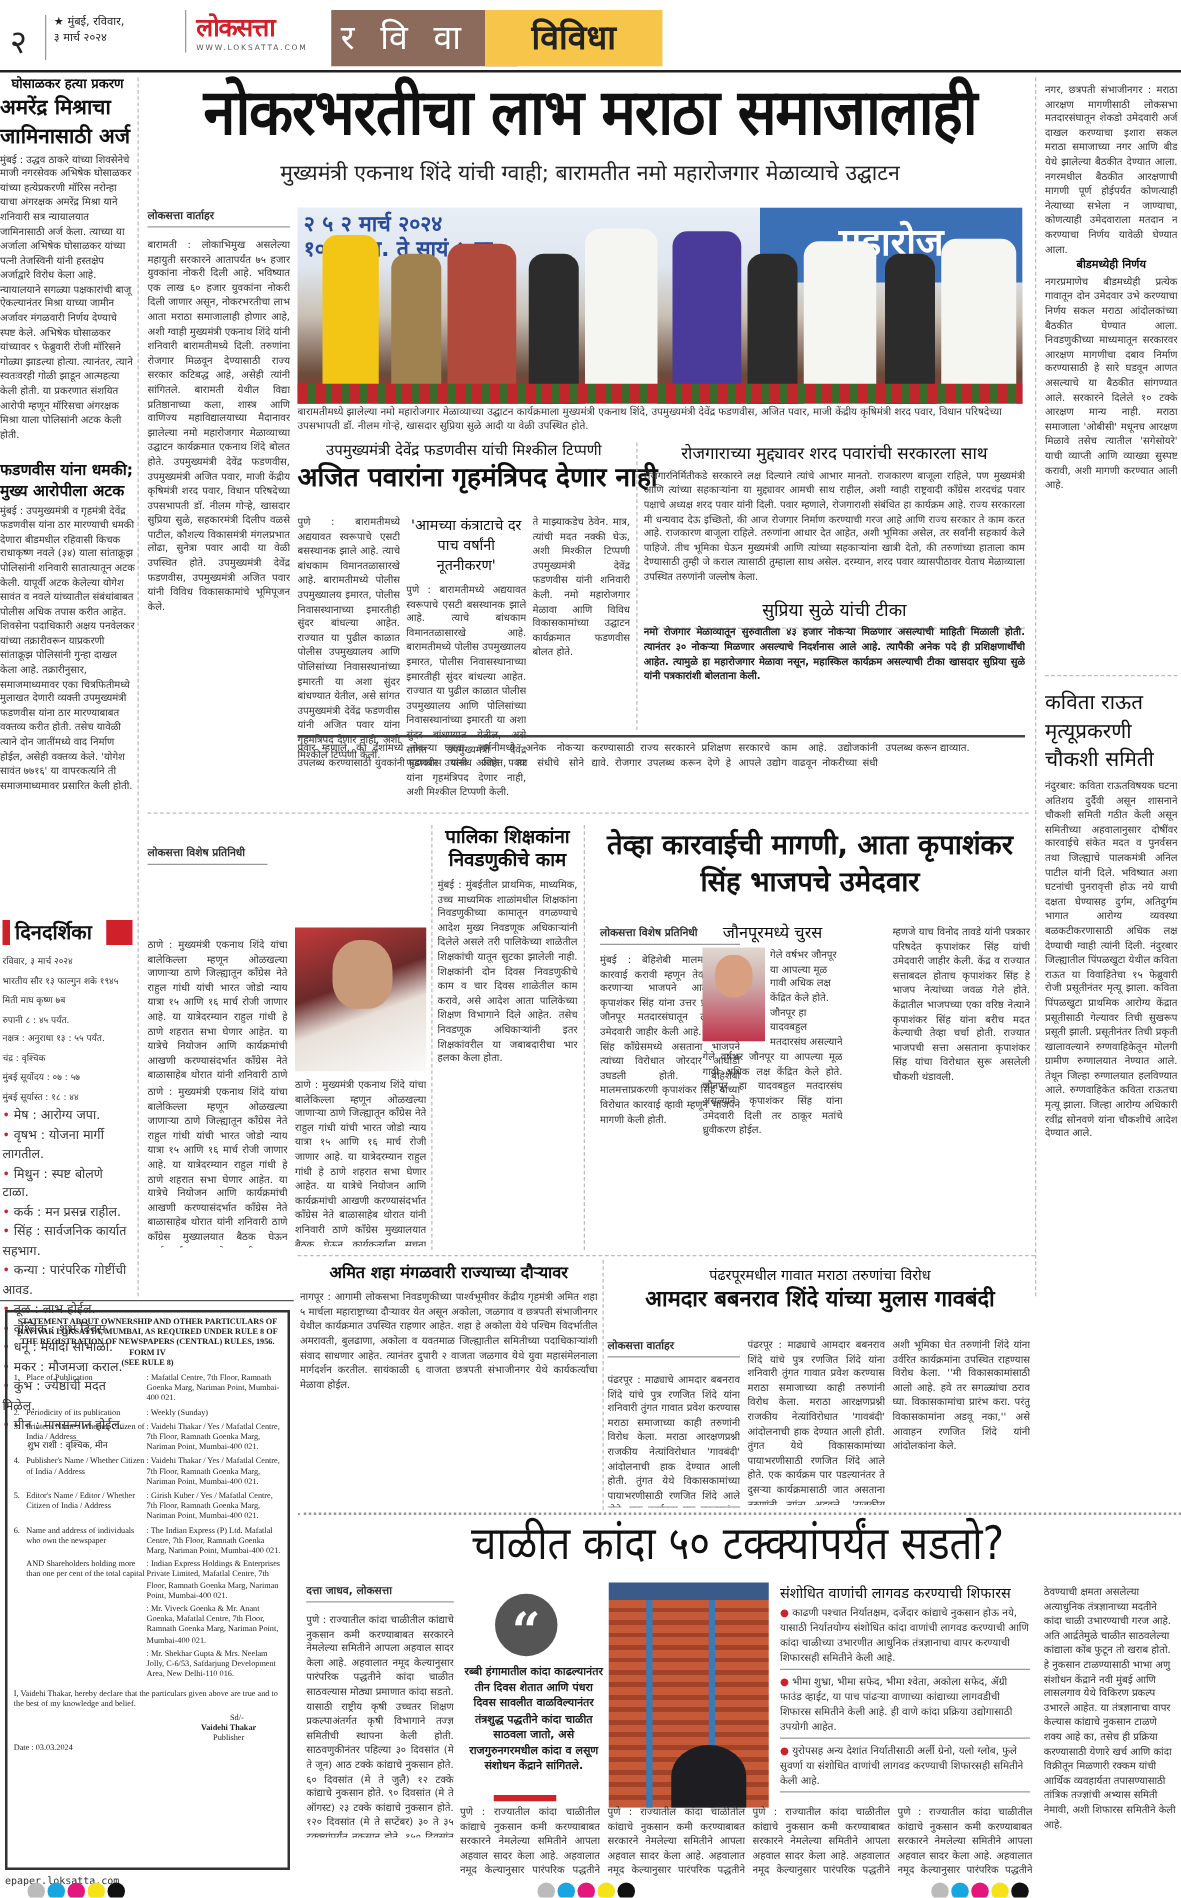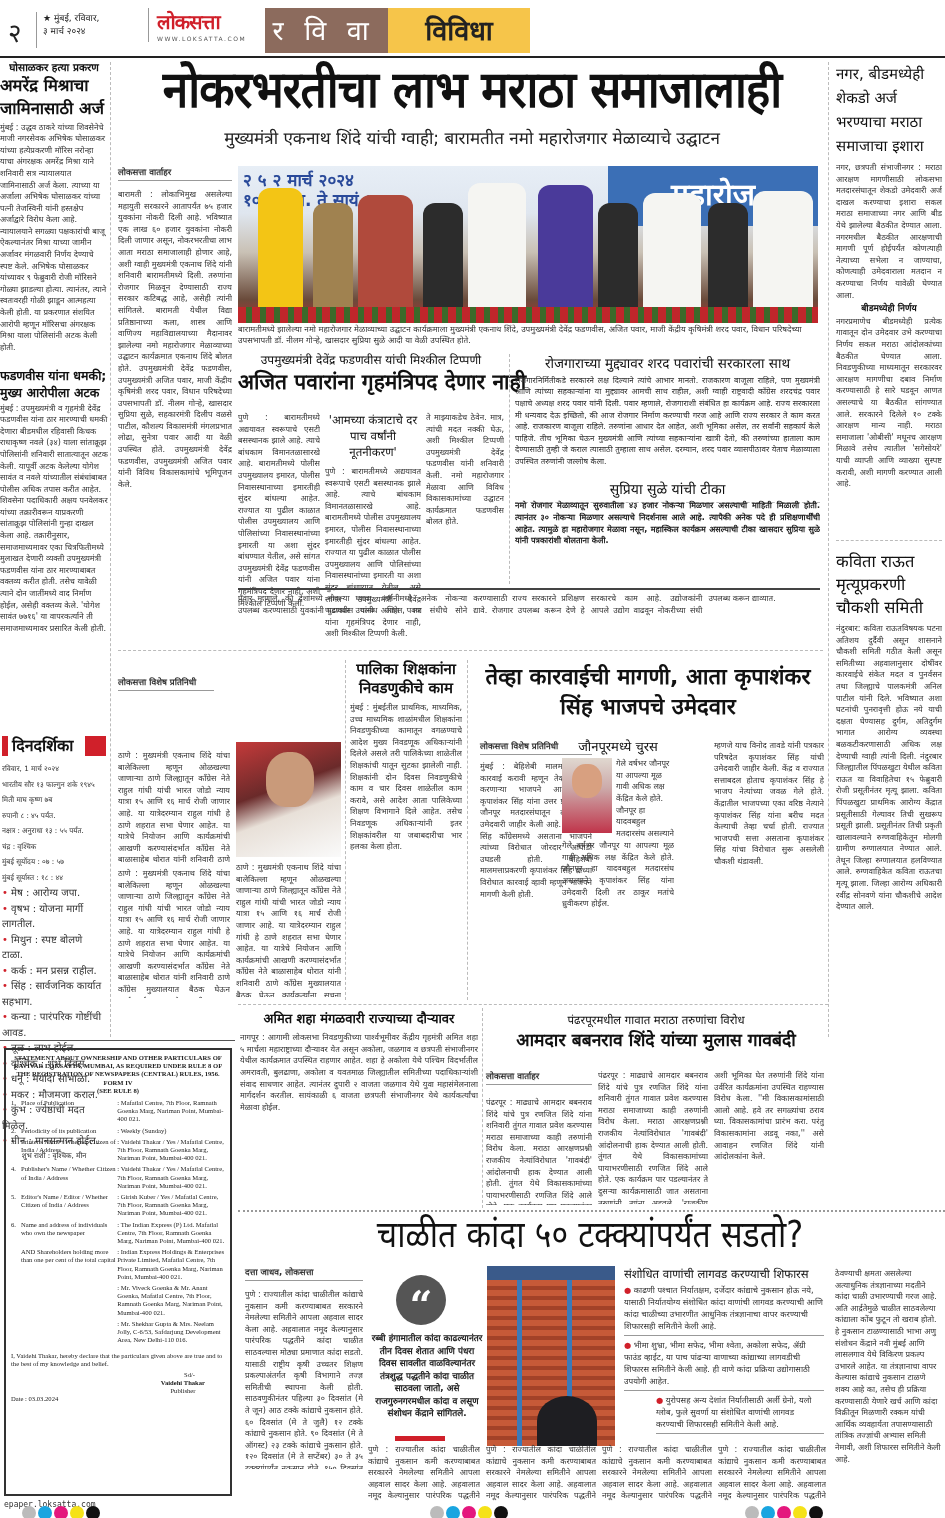--- a/index.html
+++ b/index.html
@@ -58,21 +58,21 @@
 </div>
 <div class="abs vdot" style="left:110px;top:62px;height:975px"></div>
 
 <div class="abs" style="left:2px;top:736px;width:104px;height:310px">
   <div style="display:flex;align-items:center;gap:4px">
     <span style="width:6px;height:20px;background:#d0202a"></span>
     <span class="hd" style="font-size:16px">दिनदर्शिका</span>
     <span style="flex:1;height:20px;background:#d0202a;margin-left:8px"></span>
   </div>
   <div id="dlines" style="font-family:'DejaVu Sans',sans-serif;font-size:7.2px;line-height:15.5px;margin-top:5px;color:#333">
-      <div>रविवार, 1 मार्च २०२४</div>
+      <div>रविवार, ३ मार्च २०२४</div>
       <div>भारतीय सौर १३ फाल्गुन शके १९४५</div>
       <div>मिती माघ कृष्ण ७ब</div>
       <div>रुपानी ८ : ४५ पर्यंत.</div>
       <div>नक्षत्र : अनुराधा १३ : ५५ पर्यंत.</div>
       <div>चंद्र : वृश्चिक</div>
       <div>मुंबई सूर्योदय : ०७ : ५७</div>
       <div>मुंबई सूर्यास्त : १८ : ४४</div>
     </div>
   <div id="rashi" style="font-family:'DejaVu Sans',sans-serif;font-size:10px;line-height:15.5px;color:#333">
       <div><span style="color: rgb(208, 32, 42);">• </span><span>मेष : आरोग्य जपा.</span></div>
@@ -142,21 +142,20 @@
 <div class="abs" style="left:515px;top:482px;width:305px">
   <div class="hd" style="font-size:14px;font-weight:normal;text-align:center">सुप्रिया सुळे यांची टीका</div>
   <div class="txt" style="height:58px;margin-top:3px;font-weight:bold;color:#222">नमो रोजगार मेळाव्यातून सुरुवातीला ४३ हजार नोकऱ्या मिळणार असल्याची माहिती मिळाली होती. त्यानंतर ३० नोकऱ्या मिळणार असल्याचे निदर्शनास आले आहे. त्यापैकी अनेक पदे ही प्रशिक्षणार्थींची आहेत. त्यामुळे हा महारोजगार मेळावा नसून, महास्किल कार्यक्रम असल्याची टीका खासदार सुप्रिया सुळे यांनी पत्रकारांशी बोलताना केली.</div>
 </div>
 <div class="abs" style="left:238px;top:588px;width:582px;border-top:2px solid #444"></div>
 <div class="abs txt" style="left:238px;top:593px;width:582px;height:47px;column-count:5;column-gap:6px">पवार म्हणाले, की देशांमध्ये नोकऱ्या उपलब्ध करण्यासाठी युवकांनी पुढाकार घ्यावा. जर्मनीमध्ये अनेक नोकऱ्या उपलब्ध आहेत, त्या संधीचे सोने करण्यासाठी राज्य सरकारने प्रशिक्षण द्यावे. रोजगार उपलब्ध करून देणे हे सरकारचे काम आहे. उद्योजकांनी आपले उद्योग वाढवून नोकरीच्या संधी उपलब्ध करून द्याव्यात.</div>
 <div class="abs hdot" style="left:118px;top:650px;width:705px"></div>
 
 <div class="abs vdot" style="left:828px;top:62px;height:975px"></div>
 <div class="abs" style="left:836px;top:62px;width:106px">
-  <div class="hd" style="font-size:15px;font-weight:normal;line-height:24px">नगर, बीडमध्येही शेकडो अर्ज भरण्याचा मराठा समाजाचा इशारा</div>
   <div class="txt" style="height:140px;margin-top:4px">नगर, छत्रपती संभाजीनगर : मराठा आरक्षण मागणीसाठी लोकसभा मतदारसंघातून शेकडो उमेदवारी अर्ज दाखल करण्याचा इशारा सकल मराठा समाजाच्या नगर आणि बीड येथे झालेल्या बैठकीत देण्यात आला. नगरमधील बैठकीत आरक्षणाची मागणी पूर्ण होईपर्यंत कोणत्याही नेत्याच्या सभेला न जाण्याचा, कोणत्याही उमेदवाराला मतदान न करण्याचा निर्णय यावेळी घेण्यात आला.</div>
   <div class="hd" style="font-size:9px;text-align:center;margin-top:2px">बीडमध्येही निर्णय</div>
   <div class="txt" style="height:207px;margin-top:2px">नगरप्रमाणेच बीडमध्येही प्रत्येक गावातून दोन उमेदवार उभे करण्याचा निर्णय सकल मराठा आंदोलकांच्या बैठकीत घेण्यात आला. निवडणुकीच्या माध्यमातून सरकारवर आरक्षण मागणीचा दबाव निर्माण करण्यासाठी हे सारे घडवून आणत असल्याचे या बैठकीत सांगण्यात आले. सरकारने दिलेले १० टक्के आरक्षण मान्य नाही. मराठा समाजाला 'ओबीसी' मधूनच आरक्षण मिळावे तसेच त्यातील 'सगेसोयरे' याची व्याप्ती आणि व्याख्या सुस्पष्ट करावी, अशी मागणी करण्यात आली आहे.</div>
 </div>
 <div class="abs hdot" style="left:836px;top:540px;width:106px"></div>
 <div class="abs" style="left:836px;top:550px;width:106px">
   <div class="hd" style="font-size:16.5px;font-weight:normal;line-height:23px">कविता राऊत मृत्यूप्रकरणी चौकशी समिती</div>
   <div class="txt" style="height:475px;margin-top:4px">नंदुरबार: कविता राऊतविषयक घटना अतिशय दुर्दैवी असून शासनाने चौकशी समिती गठीत केली असून समितीच्या अहवालानुसार दोषींवर कारवाईचे संकेत मदत व पुनर्वसन तथा जिल्ह्याचे पालकमंत्री अनिल पाटील यांनी दिले. भविष्यात अशा घटनांची पुनरावृत्ती होऊ नये याची दक्षता घेण्यासह दुर्गम, अतिदुर्गम भागात आरोग्य व्यवस्था बळकटीकरणासाठी अधिक लक्ष देण्याची ग्वाही त्यांनी दिली. नंदुरबार जिल्ह्यातील पिंपळखुटा येथील कविता राऊत या विवाहितेचा १५ फेब्रुवारी रोजी प्रसूतीनंतर मृत्यू झाला. कविता पिंपळखुटा प्राथमिक आरोग्य केंद्रात प्रसूतीसाठी गेल्यावर तिची सुखरूप प्रसूती झाली. प्रसूतीनंतर तिची प्रकृती खालावल्याने रुग्णवाहिकेतून मोलगी ग्रामीण रुग्णालयात नेण्यात आले. तेथून जिल्हा रुग्णालयात हलविण्यात आले. रुग्णवाहिकेत कविता राऊतचा मृत्यू झाला. जिल्हा आरोग्य अधिकारी रवींद्र सोनवणे यांना चौकशीचे आदेश देण्यात आले.</div>
 </div>
 
@@ -294,21 +293,21 @@
 <div class="abs" style="left:487px;top:1266px;width:128px;height:180px;background:repeating-linear-gradient(0deg,#c65a38 0 6px,#a24228 6px 10px);border-top:14px solid #3a5a8a">
   <div style="position:absolute;left:30px;top:0;width:5px;height:166px;background:#3b7ab8"></div>
   <div style="position:absolute;left:80px;top:0;width:5px;height:166px;background:#3b7ab8"></div>
   <div style="position:absolute;left:50px;bottom:0;width:60px;height:50px;border-radius:50% 50% 0 0;background:#1e1e22"></div>
 </div>
 <div class="abs" style="left:624px;top:1268px;width:200px">
   <div class="hd" style="font-size:11.5px;font-weight:normal">संशोधित वाणांची लागवड करण्याची शिफारस</div>
   <div id="boxitems">
       <div class="txt" style="font-size: 8.2px; line-height: 12px; text-align: left; border-bottom: 1px solid rgb(153, 153, 153); padding: 3px 0px;"><span style="color: rgb(208, 32, 42);">● </span><span>काढणी पश्चात निर्यातक्षम, दर्जेदार कांद्याचे नुकसान होऊ नये, यासाठी निर्यातयोग्य संशोधित कांदा वाणांची लागवड करण्याची आणि कांदा चाळीच्या उभारणीत आधुनिक तंत्रज्ञानाचा वापर करण्याची शिफारसही समितीने केली आहे.</span></div>
       <div class="txt" style="font-size: 8.2px; line-height: 12px; text-align: left; border-bottom: 1px solid rgb(153, 153, 153); padding: 3px 0px;"><span style="color: rgb(208, 32, 42);">● </span><span>भीमा शुभ्रा, भीमा सफेद, भीमा श्वेता, अकोला सफेद, ॲग्री फाउंड व्हाईट, या पाच पांढऱ्या वाणाच्या कांद्याच्या लागवडीची शिफारस समितीने केली आहे. ही वाणे कांदा प्रक्रिया उद्योगासाठी उपयोगी आहेत.</span></div>
-      <div class="txt" style="font-size: 8.2px; line-height: 12px; text-align: left; border-bottom: 1px solid rgb(153, 153, 153); padding: 3px 0px; margin-left: 32px;"><span style="color: rgb(208, 32, 42);">● </span><span>युरोपसह अन्य देशांत निर्यातीसाठी अर्ली ग्रेनो, यलो ग्लोब, फुले सुवर्णा या संशोधित वाणांची लागवड करण्याची शिफारसही समितीने केली आहे.</span></div>
+      <div class="txt" style="font-size: 8.2px; line-height: 12px; text-align: left; border-bottom: 1px solid rgb(153, 153, 153); padding: 3px 0px;"><span style="color: rgb(208, 32, 42);">● </span><span>युरोपसह अन्य देशांत निर्यातीसाठी अर्ली ग्रेनो, यलो ग्लोब, फुले सुवर्णा या संशोधित वाणांची लागवड करण्याची शिफारसही समितीने केली आहे.</span></div>
     </div>
 </div>
 <div class="abs txt" style="left:486px;top:1444px;width:110px;height:58px">पुणे : राज्यातील कांदा चाळीतील कांद्याचे नुकसान कमी करण्याबाबत सरकारने नेमलेल्या समितीने आपला अहवाल सादर केला आहे. अहवालात नमूद केल्यानुसार पारंपरिक पद्धतीने कांदा चाळीत साठवल्यास मोठ्या प्रमाणात कांदा सडतो. यासाठी राष्ट्रीय कृषी उच्चतर शिक्षण प्रकल्पाअंतर्गत कृषी विभागाने तज्ज्ञ समितीची स्थापना केली होती. साठवणुकीनंतर पहिल्या ३० दिवसांत (मे ते जून) आठ टक्के कांद्याचे नुकसान होते. ६० दिवसांत (मे ते जुलै) १२ टक्के कांद्याचे नुकसान होते. ९० दिवसांत (मे ते ऑगस्ट) २३ टक्के कांद्याचे नुकसान होते. १२० दिवसांत (मे ते सप्टेंबर) ३० ते ३५ टक्क्यांपर्यंत नुकसान होते. १५० दिवसांत (मे ते ऑक्टोबर) ३५ ते ४५ टक्क्यांपर्यंत नुकसान होते. आणि १८० दिवस कांदा चाळीत राहिल्यास (मे ते नोव्हेंबर) साठवणूक केलेल्या कांद्यापैकी ४५ ते ६० टक्क्यांपर्यंत नुकसान होते. पारंपरिक कांदा चाळीत होणारे नुकसान टाळण्यासाठी तापमान, आर्द्रता नियंत्रित</div>
 <div class="abs txt" style="left:602px;top:1444px;width:110px;height:58px">पुणे : राज्यातील कांदा चाळीतील कांद्याचे नुकसान कमी करण्याबाबत सरकारने नेमलेल्या समितीने आपला अहवाल सादर केला आहे. अहवालात नमूद केल्यानुसार पारंपरिक पद्धतीने कांदा चाळीत साठवल्यास मोठ्या प्रमाणात कांदा सडतो. यासाठी राष्ट्रीय कृषी उच्चतर शिक्षण प्रकल्पाअंतर्गत कृषी विभागाने तज्ज्ञ समितीची स्थापना केली होती. साठवणुकीनंतर पहिल्या ३० दिवसांत (मे ते जून) आठ टक्के कांद्याचे नुकसान होते. ६० दिवसांत (मे ते जुलै) १२ टक्के कांद्याचे नुकसान होते. ९० दिवसांत (मे ते ऑगस्ट) २३ टक्के कांद्याचे नुकसान होते. १२० दिवसांत (मे ते सप्टेंबर) ३० ते ३५ टक्क्यांपर्यंत नुकसान होते. १५० दिवसांत (मे ते ऑक्टोबर) ३५ ते ४५ टक्क्यांपर्यंत नुकसान होते. आणि १८० दिवस कांदा चाळीत राहिल्यास (मे ते नोव्हेंबर) साठवणूक केलेल्या कांद्यापैकी ४५ ते ६० टक्क्यांपर्यंत नुकसान होते. पारंपरिक कांदा चाळीत होणारे नुकसान टाळण्यासाठी तापमान, आर्द्रता नियंत्रित</div>
 <div class="abs txt" style="left:718px;top:1444px;width:108px;height:58px">पुणे : राज्यातील कांदा चाळीतील कांद्याचे नुकसान कमी करण्याबाबत सरकारने नेमलेल्या समितीने आपला अहवाल सादर केला आहे. अहवालात नमूद केल्यानुसार पारंपरिक पद्धतीने कांदा चाळीत साठवल्यास मोठ्या प्रमाणात कांदा सडतो. यासाठी राष्ट्रीय कृषी उच्चतर शिक्षण प्रकल्पाअंतर्गत कृषी विभागाने तज्ज्ञ समितीची स्थापना केली होती. साठवणुकीनंतर पहिल्या ३० दिवसांत (मे ते जून) आठ टक्के कांद्याचे नुकसान होते. ६० दिवसांत (मे ते जुलै) १२ टक्के कांद्याचे नुकसान होते. ९० दिवसांत (मे ते ऑगस्ट) २३ टक्के कांद्याचे नुकसान होते. १२० दिवसांत (मे ते सप्टेंबर) ३० ते ३५ टक्क्यांपर्यंत नुकसान होते. १५० दिवसांत (मे ते ऑक्टोबर) ३५ ते ४५ टक्क्यांपर्यंत नुकसान होते. आणि १८० दिवस कांदा चाळीत राहिल्यास (मे ते नोव्हेंबर) साठवणूक केलेल्या कांद्यापैकी ४५ ते ६० टक्क्यांपर्यंत नुकसान होते. पारंपरिक कांदा चाळीत होणारे नुकसान टाळण्यासाठी तापमान, आर्द्रता नियंत्रित</div>
 <div class="abs txt" style="left:835px;top:1268px;width:106px;height:235px;text-align:left">ठेवण्याची क्षमता असलेल्या अत्याधुनिक तंत्रज्ञानाच्या मदतीने कांदा चाळी उभारण्याची गरज आहे. अति आर्द्रतेमुळे चाळीत साठवलेल्या कांद्याला कोंब फुटून तो खराब होतो. हे नुकसान टाळण्यासाठी भाभा अणु संशोधन केंद्राने नवी मुंबई आणि लासलगाव येथे विकिरण प्रकल्प उभारले आहेत. या तंत्रज्ञानाचा वापर केल्यास कांद्याचे नुकसान टाळणे शक्य आहे का, तसेच ही प्रक्रिया करण्यासाठी येणारे खर्च आणि कांदा विक्रीतून मिळणारी रक्कम यांची आर्थिक व्यवहार्यता तपासण्यासाठी तांत्रिक तज्ज्ञांची अभ्यास समिती नेमावी, अशी शिफारस समितीने केली आहे.</div>
 
 <div class="abs" style="left:4px;top:1500px;font-family:'DejaVu Sans Mono',monospace;font-size:8px;color:#333">epaper.loksatta.com</div>
 <div class="dots" style="left:22px;top:1506px">
     <span style="background:#bbb"></span>

